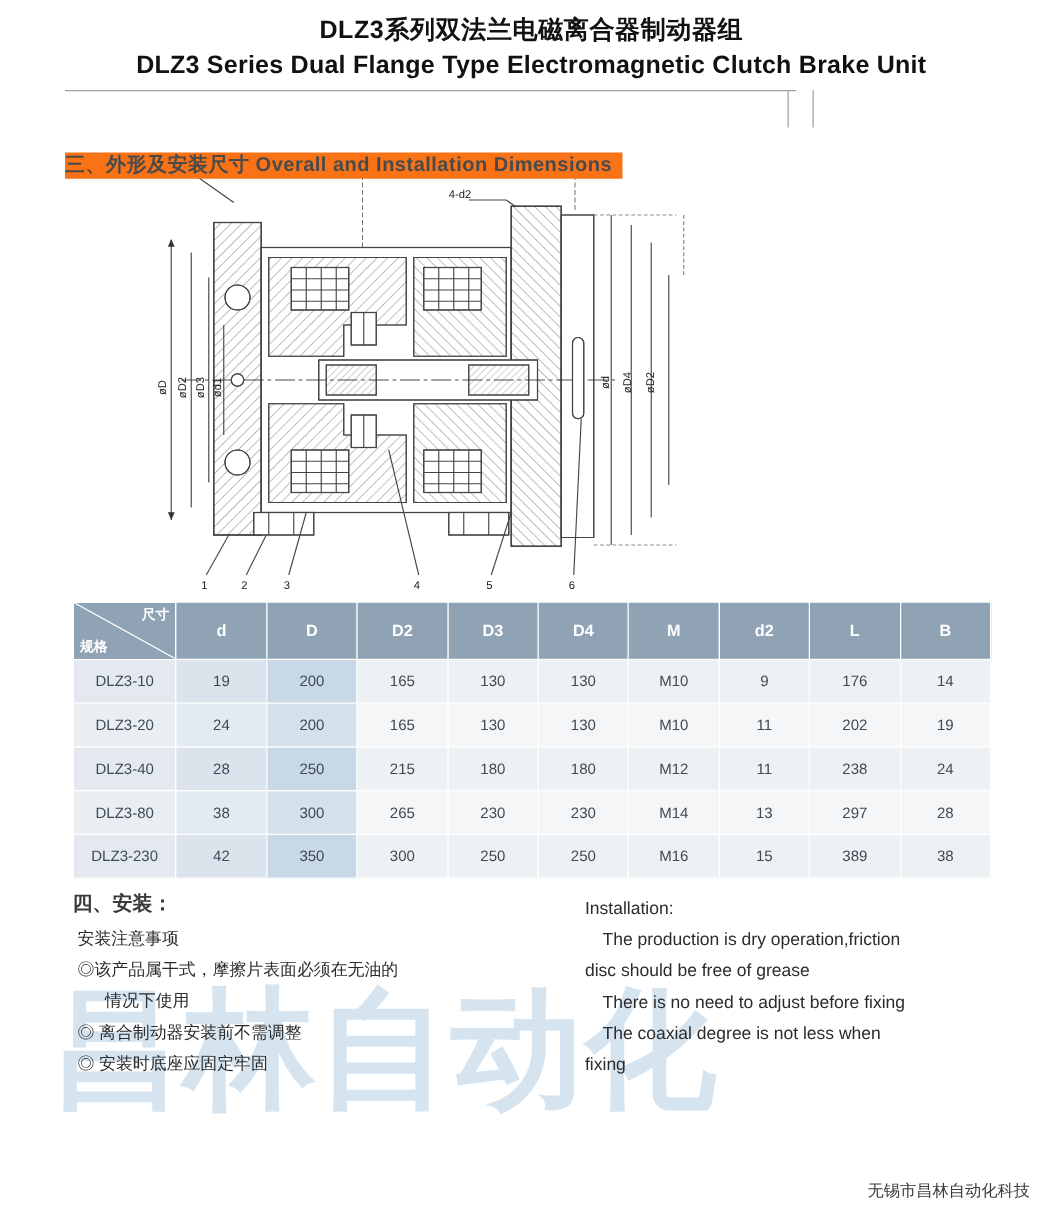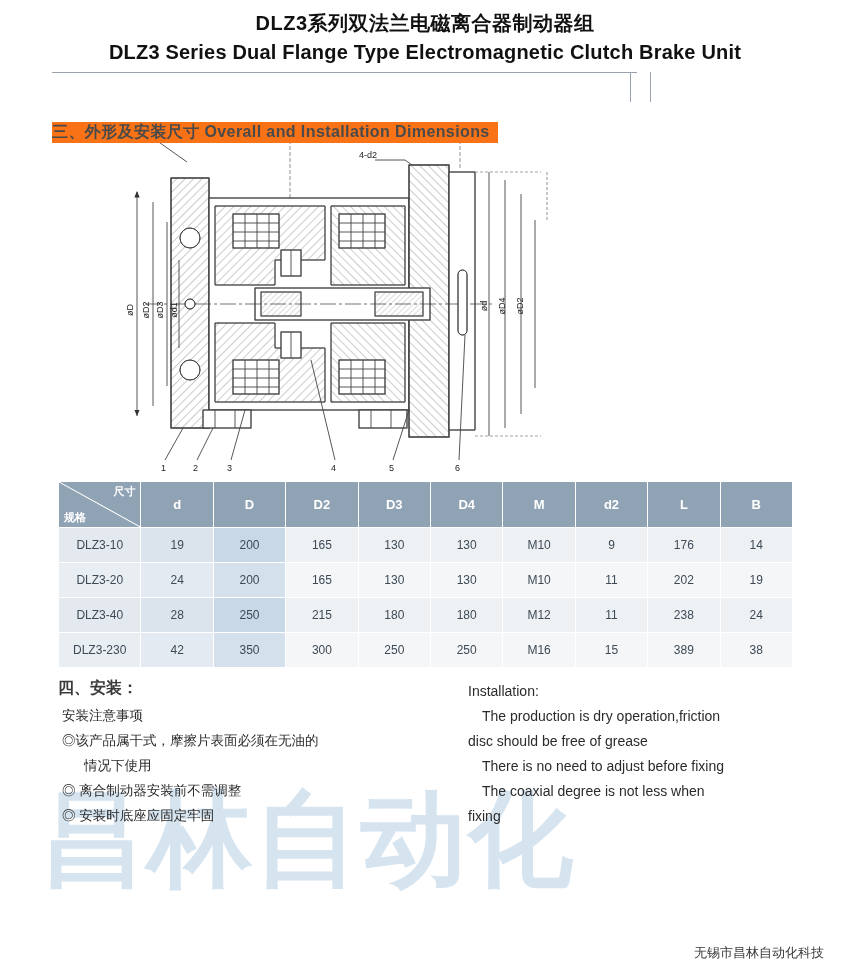--- a/index.html
+++ b/index.html
@@ -475,20 +475,32 @@
           <td class="c2">250</td>
           <td>215</td>
           <td>180</td>
           <td>180</td>
           <td>M12</td>
           <td>11</td>
           <td>238</td>
           <td>24</td>
         </tr>
         <tr>
+          <td class="c0">DLZ3-80</td>
+          <td class="c1">38</td>
+          <td class="c2">300</td>
+          <td>265</td>
+          <td>230</td>
+          <td>230</td>
+          <td>M14</td>
+          <td>13</td>
+          <td>297</td>
+          <td>28</td>
+        </tr>
+        <tr>
           <td class="c0">DLZ3-230</td>
           <td class="c1">42</td>
           <td class="c2">350</td>
           <td>300</td>
           <td>250</td>
           <td>250</td>
           <td>M16</td>
           <td>15</td>
           <td>389</td>
           <td>38</td>

